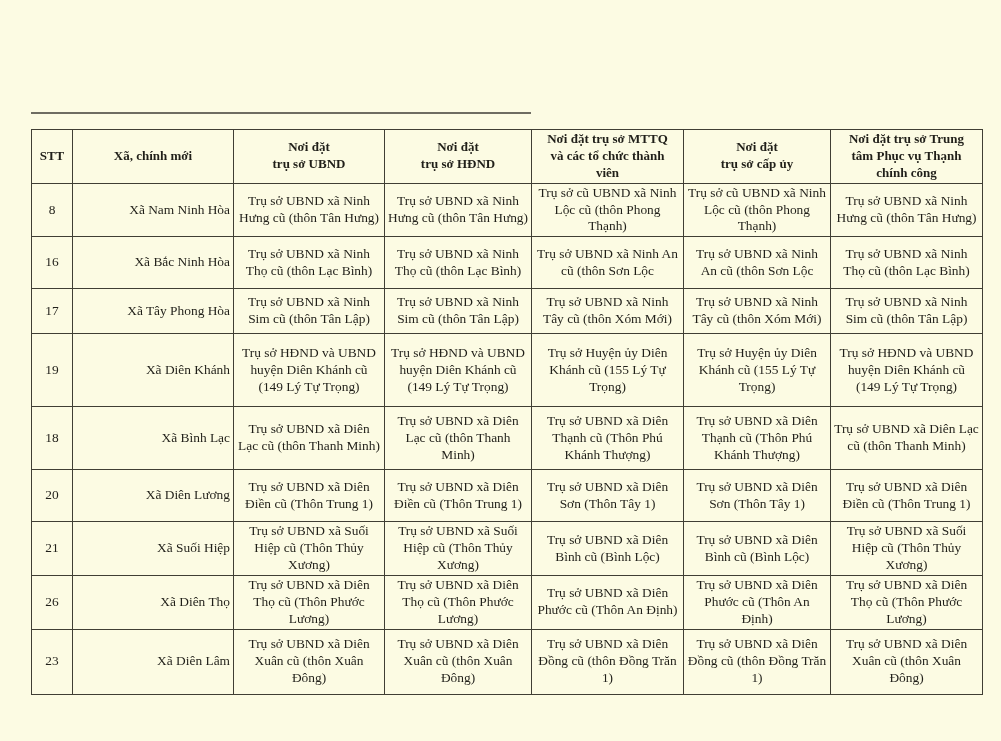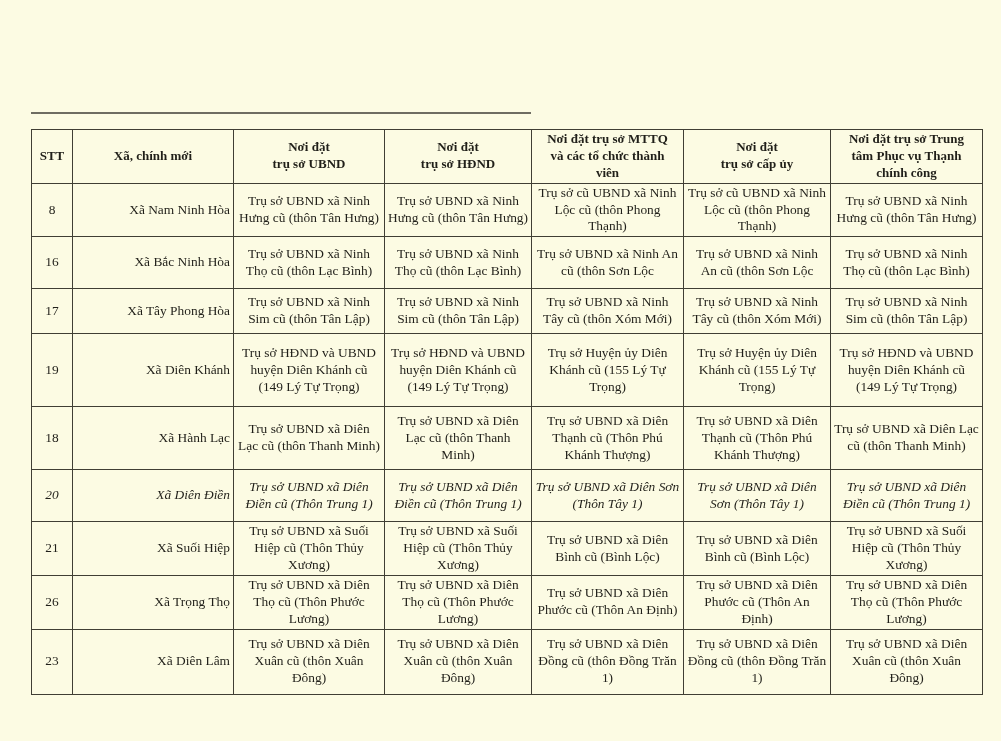--- a/index.html
+++ b/index.html
@@ -55,21 +55,21 @@
   col.c-mttq { width: 152px; }
   col.c-capuy{ width: 147px; }
   col.c-tt   { width: 152px; }
   
   thead tr { height: 42px; }
   tbody tr:nth-child(1) { height: 53px; }
   tbody tr:nth-child(2) { height: 52px; }
   tbody tr:nth-child(3) { height: 45px; }
   tbody tr:nth-child(4) { height: 73px; }
   tbody tr:nth-child(5) { height: 63px; }
-  tbody tr:nth-child(6) { height: 52px; font-style: italic; }
+  tbody tr:nth-child(6) { height: 52px; }
   tbody tr:nth-child(7) { height: 53px; }
   tbody tr:nth-child(8) { height: 52px; }
   tbody tr:nth-child(9) { height: 65px; }
 </style>
 </head>
 <body>
 
 <div class="artifact-line"></div>
 
 <table class="doc-table">
@@ -132,48 +132,48 @@
     <td class="cell-stt">19</td>
     <td class="cell-name">Xã Diên Khánh</td>
     <td>Trụ sở HĐND và UBND huyện Diên Khánh cũ (149 Lý Tự Trọng)</td>
     <td>Trụ sở HĐND và UBND huyện Diên Khánh cũ (149 Lý Tự Trọng)</td>
     <td>Trụ sở Huyện ủy Diên Khánh cũ (155 Lý Tự Trọng)</td>
     <td>Trụ sở Huyện ủy Diên Khánh cũ (155 Lý Tự Trọng)</td>
     <td>Trụ sở HĐND và UBND huyện Diên Khánh cũ (149 Lý Tự Trọng)</td>
   </tr>
       <tr>
     <td class="cell-stt">18</td>
-    <td class="cell-name">Xã Hành Lạc</td>
+    <td class="cell-name">Xã Bình Lạc</td>
     <td>Trụ sở UBND xã Diên Lạc cũ (thôn Thanh Minh)</td>
     <td>Trụ sở UBND xã Diên Lạc cũ (thôn Thanh Minh)</td>
     <td>Trụ sở UBND xã Diên Thạnh cũ (Thôn Phú Khánh Thượng)</td>
     <td>Trụ sở UBND xã Diên Thạnh cũ (Thôn Phú Khánh Thượng)</td>
     <td>Trụ sở UBND xã Diên Lạc cũ (thôn Thanh Minh)</td>
   </tr>
       <tr>
     <td class="cell-stt">20</td>
-    <td class="cell-name">Xã Diên Điền</td>
+    <td class="cell-name">Xã Diên Lương</td>
     <td>Trụ sở UBND xã Diên Điền cũ (Thôn Trung 1)</td>
     <td>Trụ sở UBND xã Diên Điền cũ (Thôn Trung 1)</td>
     <td>Trụ sở UBND xã Diên Sơn (Thôn Tây 1)</td>
     <td>Trụ sở UBND xã Diên Sơn (Thôn Tây 1)</td>
     <td>Trụ sở UBND xã Diên Điền cũ (Thôn Trung 1)</td>
   </tr>
       <tr>
     <td class="cell-stt">21</td>
     <td class="cell-name">Xã Suối Hiệp</td>
     <td>Trụ sở UBND xã Suối Hiệp cũ (Thôn Thủy Xương)</td>
     <td>Trụ sở UBND xã Suối Hiệp cũ (Thôn Thủy Xương)</td>
     <td>Trụ sở UBND xã Diên Bình cũ (Bình Lộc)</td>
     <td>Trụ sở UBND xã Diên Bình cũ (Bình Lộc)</td>
     <td>Trụ sở UBND xã Suối Hiệp cũ (Thôn Thủy Xương)</td>
   </tr>
       <tr>
     <td class="cell-stt">26</td>
-    <td class="cell-name">Xã Trọng Thọ</td>
+    <td class="cell-name">Xã Diên Thọ</td>
     <td>Trụ sở UBND xã Diên Thọ cũ (Thôn Phước Lương)</td>
     <td>Trụ sở UBND xã Diên Thọ cũ (Thôn Phước Lương)</td>
     <td>Trụ sở UBND xã Diên Phước cũ (Thôn An Định)</td>
     <td>Trụ sở UBND xã Diên Phước cũ (Thôn An Định)</td>
     <td>Trụ sở UBND xã Diên Thọ cũ (Thôn Phước Lương)</td>
   </tr>
       <tr>
     <td class="cell-stt">23</td>
     <td class="cell-name">Xã Diên Lâm</td>
     <td>Trụ sở UBND xã Diên Xuân cũ (thôn Xuân Đông)</td>

